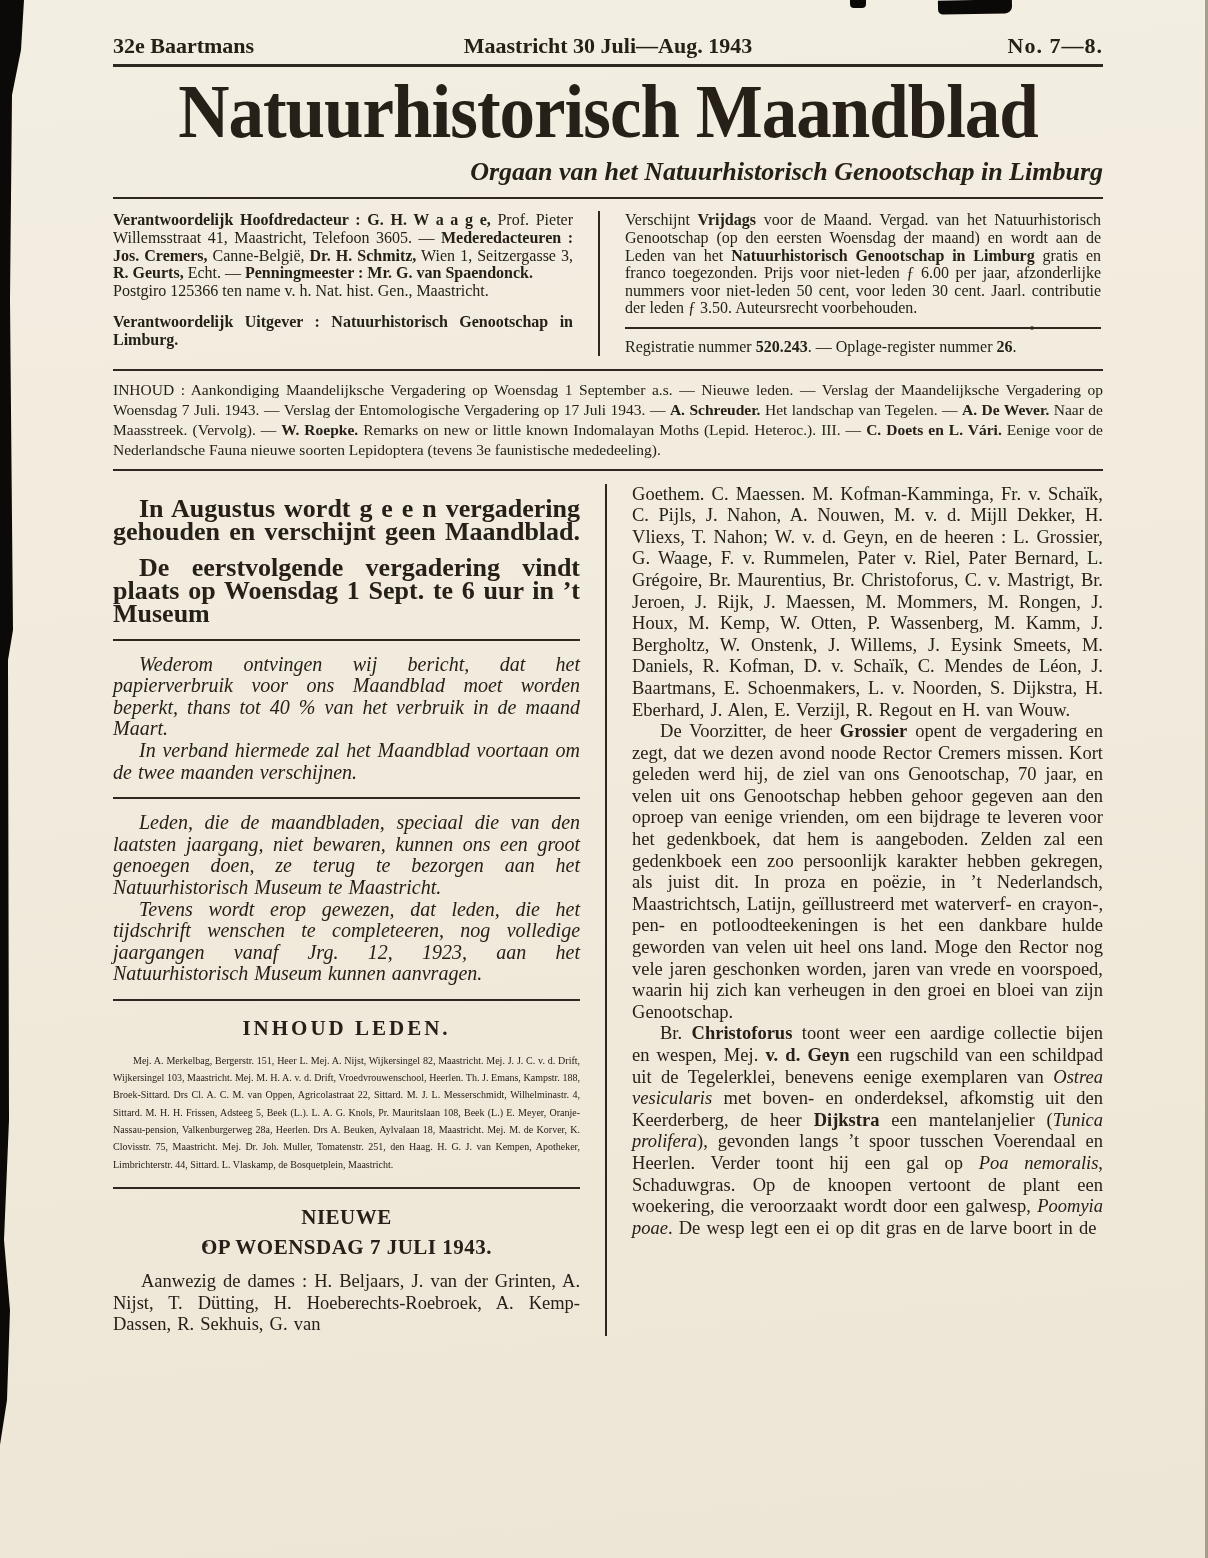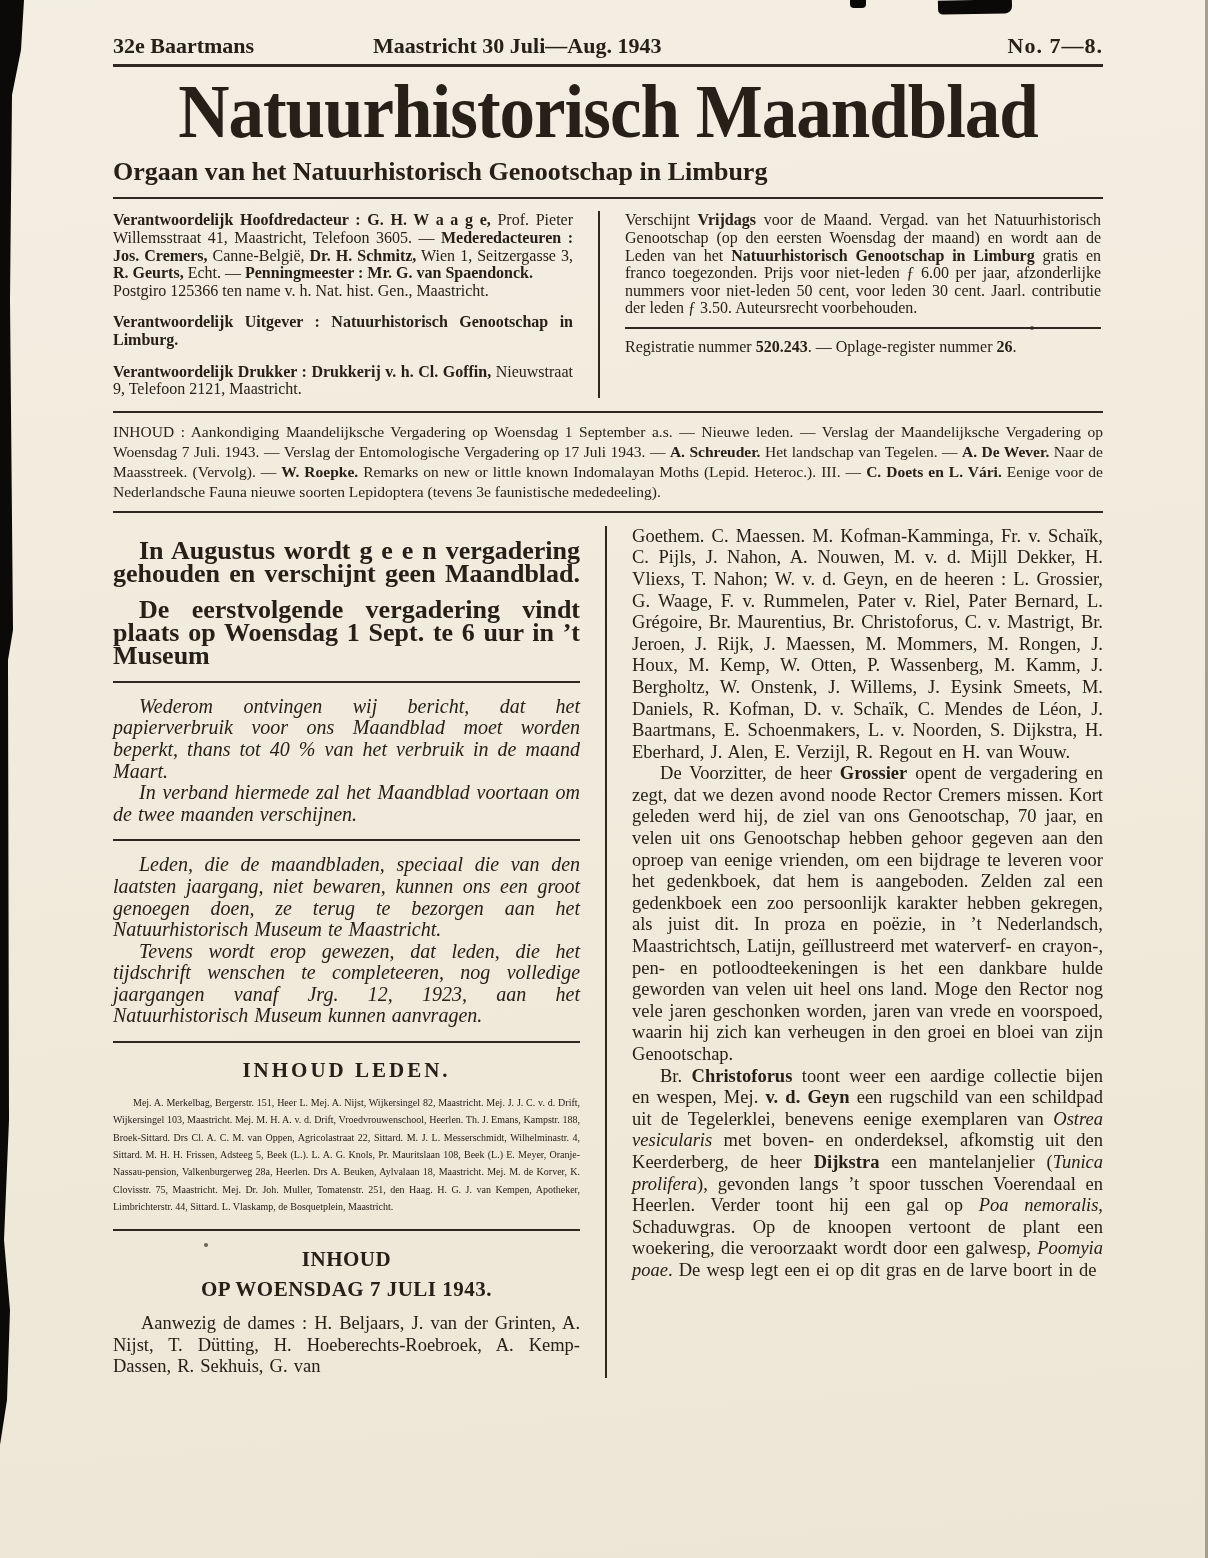--- a/index.html
+++ b/index.html
@@ -15,28 +15,28 @@
   .mark-top-b{position:absolute;left:850px;top:0;width:16px;height:8px;background:#0b0908;border-radius:0 0 4px 4px;}
   .edge-right{position:absolute;right:0;top:0;width:3px;height:100%;background:#8d8472;opacity:.75;}
   .speck{position:absolute;background:#463d30;border-radius:50%;opacity:.8;}
   .speck.s1{left:204px;top:1243px;width:4px;height:4px;}
   .speck.s2{left:1030px;top:326px;width:4px;height:4px;}
 
   .content{position:absolute;left:113px;top:0;width:990px;}
 
   .mh-row{display:flex;align-items:baseline;font-weight:bold;font-size:22px;margin-top:33px;}
   .mh-vol{width:260px;}
-  .mh-date{flex:1;}
+  .mh-date{flex:1;text-align:center;}
   .mh-no{width:260px;text-align:right;letter-spacing:1px;}
 
   .hr{height:2px;background:#2e2820;}
   .hr-head{height:3px;margin-top:5px;}
   .title{margin:6px 0 0;font-size:71px;line-height:1.02;text-align:center;font-weight:bold;
          letter-spacing:-1px;white-space:nowrap;transform:scaleY(1.06);transform-origin:top center;}
-  .subtitle{font-size:26px;font-weight:bold;text-align:left;margin:12px 0 10px;}
+  .subtitle{font-size:26px;font-weight:bold;text-align:right;margin:12px 0 10px;font-style:italic;}
 
   .colophon{display:flex;margin-top:12px;font-size:16px;line-height:17.6px;}
   .col-left{width:460px;}
   .col-right{width:476px;}
   .v-divider{width:2px;background:#2e2820;margin:0 25px;}
   .c-p{margin:0;}
   .c-p.just{text-align:justify;}
   .c-p.gap{margin-top:14px;}
   .hr-col{margin:10px 0 9px;}
 
@@ -86,21 +86,20 @@
       <h1 class="title">Natuurhistorisch Maandblad</h1>
       <div class="subtitle">Orgaan van het Natuurhistorisch Genootschap in Limburg</div>
       <div class="hr"></div>
     </header>
 
     <section class="colophon">
       <div class="col-left">
         <p class="c-p just"><span class="run-b">Verantwoordelijk Hoofdredacteur : </span><span class="run-b">G. H. W a a g e,</span><span> Prof. Pieter Willemsstraat 41, Maastricht, Telefoon 3605. — </span><span class="run-b">Mederedacteuren : Jos. Cremers,</span><span> Canne-België, </span><span class="run-b">Dr. H. Schmitz,</span><span> Wien 1, Seitzergasse 3, </span><span class="run-b">R. Geurts,</span><span> Echt. — </span><span class="run-b">Penningmeester : Mr. G. van Spaendonck.</span></p>
         <p class="c-p">Postgiro 125366 ten name v. h. Nat. hist. Gen., Maastricht.</p>
         <p class="c-p gap just"><span class="run-b">Verantwoordelijk Uitgever : Natuurhistorisch Genootschap in Limburg.</span></p>
-        <p class="c-p gap just"><span class="run-b">Verantwoordelijk Drukker : Drukkerij v. h. Cl. Goffin,</span><span> Nieuwstraat 9, Telefoon 2121, Maastricht.</span></p>
       </div>
       <div class="v-divider"></div>
       <div class="col-right">
         <p class="c-p just"><span>Verschijnt </span><span class="run-b">Vrijdags</span><span> voor de Maand. Vergad. van het Natuurhistorisch Genootschap (op den eersten Woensdag der maand) en wordt aan de Leden van het </span><span class="run-b">Natuurhistorisch Genootschap in Limburg</span><span> gratis en franco toegezonden. Prijs voor niet-leden ƒ 6.00 per jaar, afzonderlijke nummers voor niet-leden 50 cent, voor leden 30 cent. Jaarl. contributie der leden ƒ 3.50. Auteursrecht voorbehouden.</span></p>
         <div class="hr hr-col"></div>
         <p class="c-p"><span>Registratie nummer </span><span class="run-b">520.243</span><span>. — Oplage-register nummer </span><span class="run-b">26</span><span>.</span></p>
       </div>
     </section>
 
     <div class="hr hr-after-colophon"></div>
@@ -124,21 +123,21 @@
 
         <p class="notice">Leden, die de maandbladen, speciaal die van den laatsten jaargang, niet bewaren, kunnen ons een groot genoegen doen, ze terug te bezorgen aan het Natuurhistorisch Museum te Maastricht.</p>
         <p class="notice">Tevens wordt erop gewezen, dat leden, die het tijdschrift wenschen te completeeren, nog volledige jaargangen vanaf Jrg. 12, 1923, aan het Natuurhistorisch Museum kunnen aanvragen.</p>
         <div class="hr hr-inL"></div>
 
         <h2 class="h-leden">INHOUD LEDEN.</h2>
         <p class="members">Mej. A. Merkelbag, Bergerstr. 151, Heer L. Mej. A. Nijst, Wijkersingel 82, Maastricht. Mej. J. J. C. v. d. Drift, Wijkersingel 103, Maastricht. Mej. M. H. A. v. d. Drift, Vroedvrouwenschool, Heerlen. Th. J. Emans, Kampstr. 188, Broek-Sittard. Drs Cl. A. C. M. van Oppen, Agricolastraat 22, Sittard. M. J. L. Messerschmidt, Wilhelminastr. 4, Sittard. M. H. H. Frissen, Adsteeg 5, Beek (L.). L. A. G. Knols, Pr. Mauritslaan 108, Beek (L.) E. Meyer, Oranje-Nassau-pension, Valkenburgerweg 28a, Heerlen. Drs A. Beuken, Aylvalaan 18, Maastricht. Mej. M. de Korver, K. Clovisstr. 75, Maastricht. Mej. Dr. Joh. Muller, Tomatenstr. 251, den Haag. H. G. J. van Kempen, Apotheker, Limbrichterstr. 44, Sittard. L. Vlaskamp, de Bosquetplein, Maastricht.</p>
         <div class="hr hr-inL"></div>
 
         <h2 class="h-verslag">
-          <span>INHOUD</span>
+          <span>NIEUWE</span>
           <span>OP WOENSDAG 7 JULI 1943.</span>
         </h2>
         <p class="body-p indent">Aanwezig de dames : H. Beljaars, J. van der Grinten, A. Nijst, T. Dütting, H. Hoeberechts-Roebroek, A. Kemp-Dassen, R. Sekhuis, G. van</p>
       </div>
 
       <div class="v-divider"></div>
 
       <div class="b-right">
         <p class="body-p">Goethem. C. Maessen. M. Kofman-Kamminga, Fr. v. Schaïk, C. Pijls, J. Nahon, A. Nouwen, M. v. d. Mijll Dekker, H. Vliexs, T. Nahon; W. v. d. Geyn, en de heeren : L. Grossier, G. Waage, F. v. Rummelen, Pater v. Riel, Pater Bernard, L. Grégoire, Br. Maurentius, Br. Christoforus, C. v. Mastrigt, Br. Jeroen, J. Rijk, J. Maessen, M. Mommers, M. Rongen, J. Houx, M. Kemp, W. Otten, P. Wassenberg, M. Kamm, J. Bergholtz, W. Onstenk, J. Willems, J. Eysink Smeets, M. Daniels, R. Kofman, D. v. Schaïk, C. Mendes de Léon, J. Baartmans, E. Schoenmakers, L. v. Noorden, S. Dijkstra, H. Eberhard, J. Alen, E. Verzijl, R. Regout en H. van Wouw.</p>
         <p class="body-p indent"><span>De Voorzitter, de heer </span><span class="run-b">Grossier</span><span> opent de vergadering en zegt, dat we dezen avond noode Rector Cremers missen. Kort geleden werd hij, de ziel van ons Genootschap, 70 jaar, en velen uit ons Genootschap hebben gehoor gegeven aan den oproep van eenige vrienden, om een bijdrage te leveren voor het gedenkboek, dat hem is aangeboden. Zelden zal een gedenkboek een zoo persoonlijk karakter hebben gekregen, als juist dit. In proza en poëzie, in ’t Nederlandsch, Maastrichtsch, Latijn, geïllustreerd met waterverf- en crayon-, pen- en potloodteekeningen is het een dankbare hulde geworden van velen uit heel ons land. Moge den Rector nog vele jaren geschonken worden, jaren van vrede en voorspoed, waarin hij zich kan verheugen in den groei en bloei van zijn Genootschap.</span></p>

